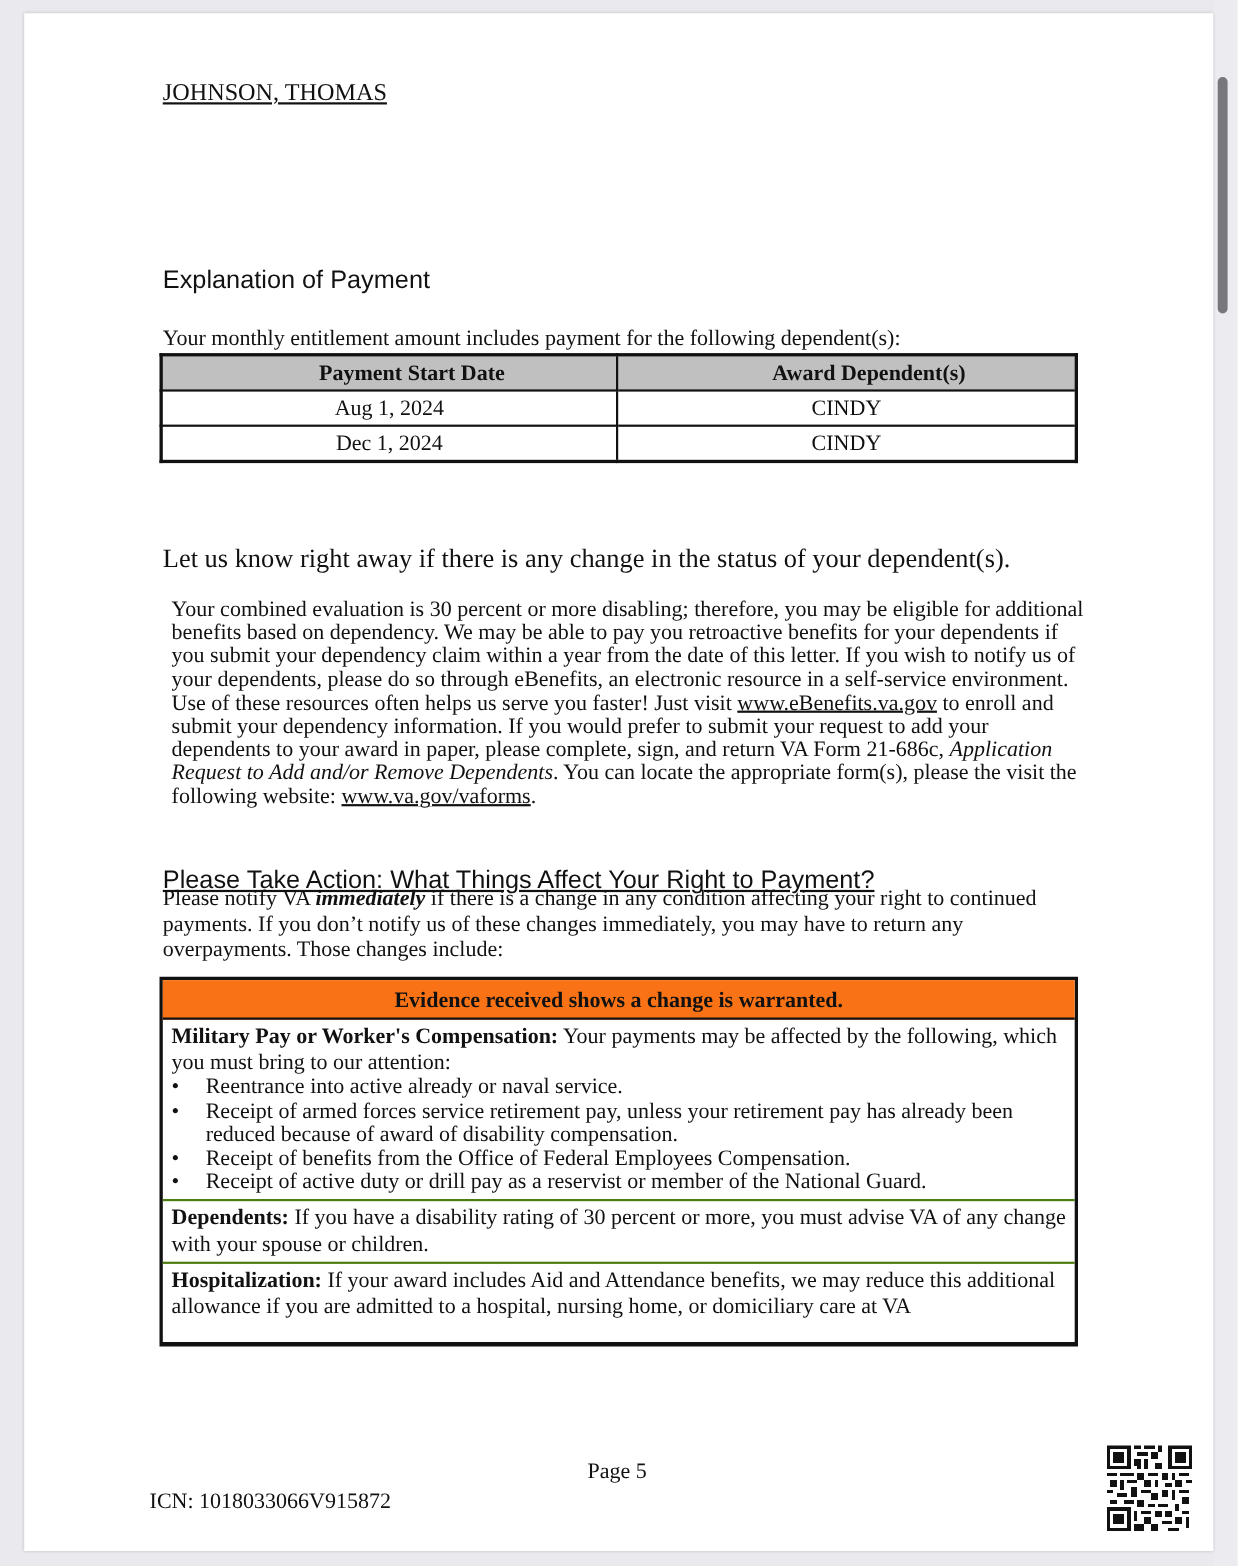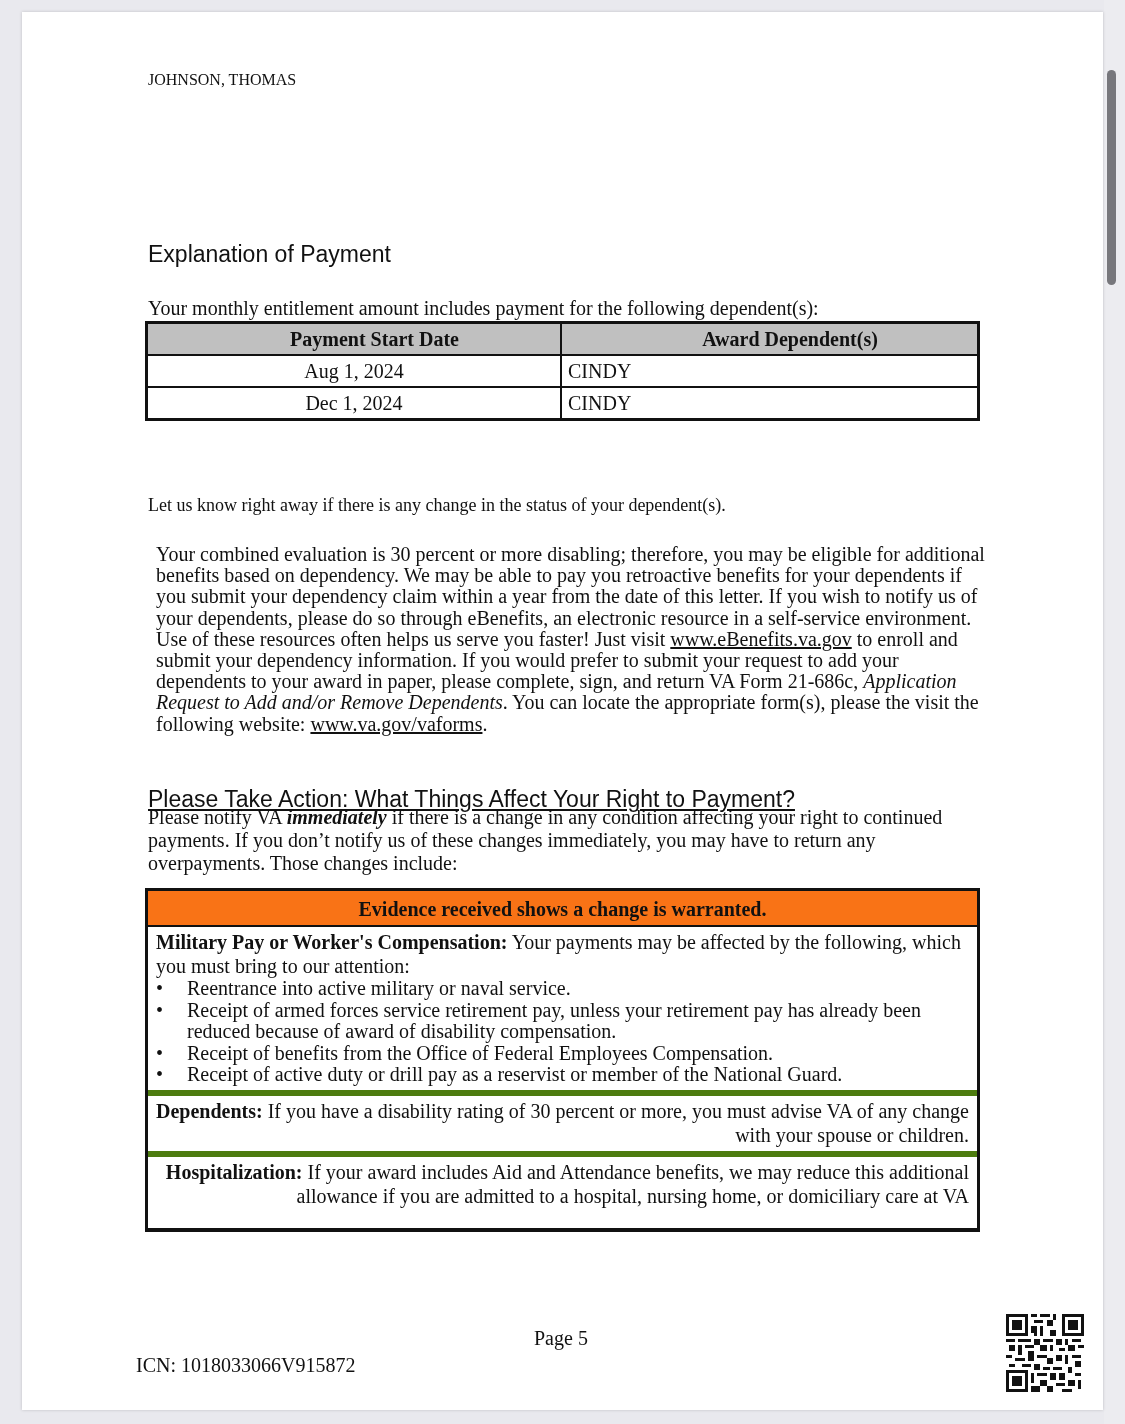--- a/index.html
+++ b/index.html
@@ -18,56 +18,56 @@
   }
   .scrollbar-track {
     position: absolute; left: 1104px; top: 0; width: 21px; height: 1424px;
     background: #ececf0;
   }
   .scrollbar-thumb {
     position: absolute; left: 1107px; top: 70px; width: 9px; height: 215px;
     background: #77777c; border-radius: 5px;
   }
   .abs { position: absolute; }
-  .recipient { left: 148px; top: 71px; font-size: 16px; }
+  .recipient { left: 148px; top: 71px; font-size: 22px; text-decoration: underline; }
   .h-sans {
     font-family: "Liberation Sans", sans-serif; font-weight: normal;
     font-size: 23px; color: #111;
   }
   .h1 { left: 148px; top: 241px; }
   .intro { left: 148px; top: 273px; font-size: 20px; margin-top: 24px; }
   table.dep {
     position: absolute; left: 145px; top: 321px; width: 835px;
     border-collapse: collapse; border: 3px solid #111;
     font-size: 20px;
   }
   table.dep th, table.dep td {
     border: 2px solid #111; height: 30px; padding: 0 6px;
   }
   table.dep th { background: #c0c0c0; font-weight: bold; text-align: center; padding-left: 47px; }
   table.dep td.date { text-align: center; width: 400px; }
-  table.dep td.name { text-align: left; }
-  .notice { left: 148px; top: 495px; font-size: 18px; }
+  table.dep td.name { text-align: center; }
+  .notice { left: 148px; top: 495px; font-size: 24px; }
   .para {
     left: 156px; top: 544px; width: 832px; font-size: 20px; line-height: 21.2px;
   }
   .para a { color: #111; text-decoration: underline; }
   .h2 { left: 148px; top: 786px; text-decoration: underline; }
   .para2 { left: 148px; top: 806px; width: 832px; font-size: 20px; line-height: 23px; }
   .action-box {
     position: absolute; left: 145px; top: 888px; width: 829px;
     border: 3px solid #111; border-bottom-width: 4px;
     font-size: 20px;
   }
   .action-box .box-head {
     background: #f97316; text-align: center; font-weight: bold;
     height: 34px; line-height: 36px; border-bottom: 2px solid #111;
   }
   .action-box .sec { padding: 3px 8px 4px 8px; line-height: 24px; }
-  .action-box .sec + .sec { border-top: 6px solid #4d7c0f; text-align: right; }
+  .action-box .sec + .sec { border-top: 2px solid #4d7c0f; }
   .action-box ul { margin: 0; padding: 0; list-style: none; line-height: 21.5px; }
   .action-box li { position: relative; padding-left: 31px; }
   .action-box li .bullet { position: absolute; left: 0; top: 0; }
   .sec-hosp { height: 64px; }
   .footer-icn { left: 136px; top: 1327px; font-size: 20px; margin-top: 27px; }
   .footer-page { left: 534px; top: 1327px; font-size: 20px; }
   .qr { left: 1006px; top: 1314px; width: 78px; height: 78px; }
 </style>
 </head>
 <body>
@@ -107,21 +107,21 @@
 
 <div class="abs h-sans h2">Please Take Action: What Things Affect Your Right to Payment?</div>
 
 <div class="abs para2"><span>Please notify VA </span><b><i>immediately</i></b><span> if there is a change in any condition affecting your right to continued payments. If you don’t notify us of these changes immediately, you may have to return any overpayments. Those changes include:</span></div>
 
 <div class="action-box">
   <div class="box-head">Evidence received shows a change is warranted.</div>
   <div class="sec">
     <b>Military Pay or Worker's Compensation:</b><span> Your payments may be affected by the following, which you must bring to our attention:</span>
     <ul>
-      <li><span class="bullet">•</span><span>Reentrance into active military or naval service.</span></li>
+      <li><span class="bullet">•</span><span>Reentrance into active already or naval service.</span></li>
       <li><span class="bullet">•</span><span>Receipt of armed forces service retirement pay, unless your retirement pay has already been reduced because of award of disability compensation.</span></li>
       <li><span class="bullet">•</span><span>Receipt of benefits from the Office of Federal Employees Compensation.</span></li>
       <li><span class="bullet">•</span><span>Receipt of active duty or drill pay as a reservist or member of the National Guard.</span></li>
     </ul>
   </div>
   <div class="sec">
     <b>Dependents:</b><span> If you have a disability rating of 30 percent or more, you must advise VA of any change with your spouse or children.</span>
   </div>
   <div class="sec sec-hosp">
     <b>Hospitalization:</b><span> If your award includes Aid and Attendance benefits, we may reduce this additional allowance if you are admitted to a hospital, nursing home, or domiciliary care at VA</span>

